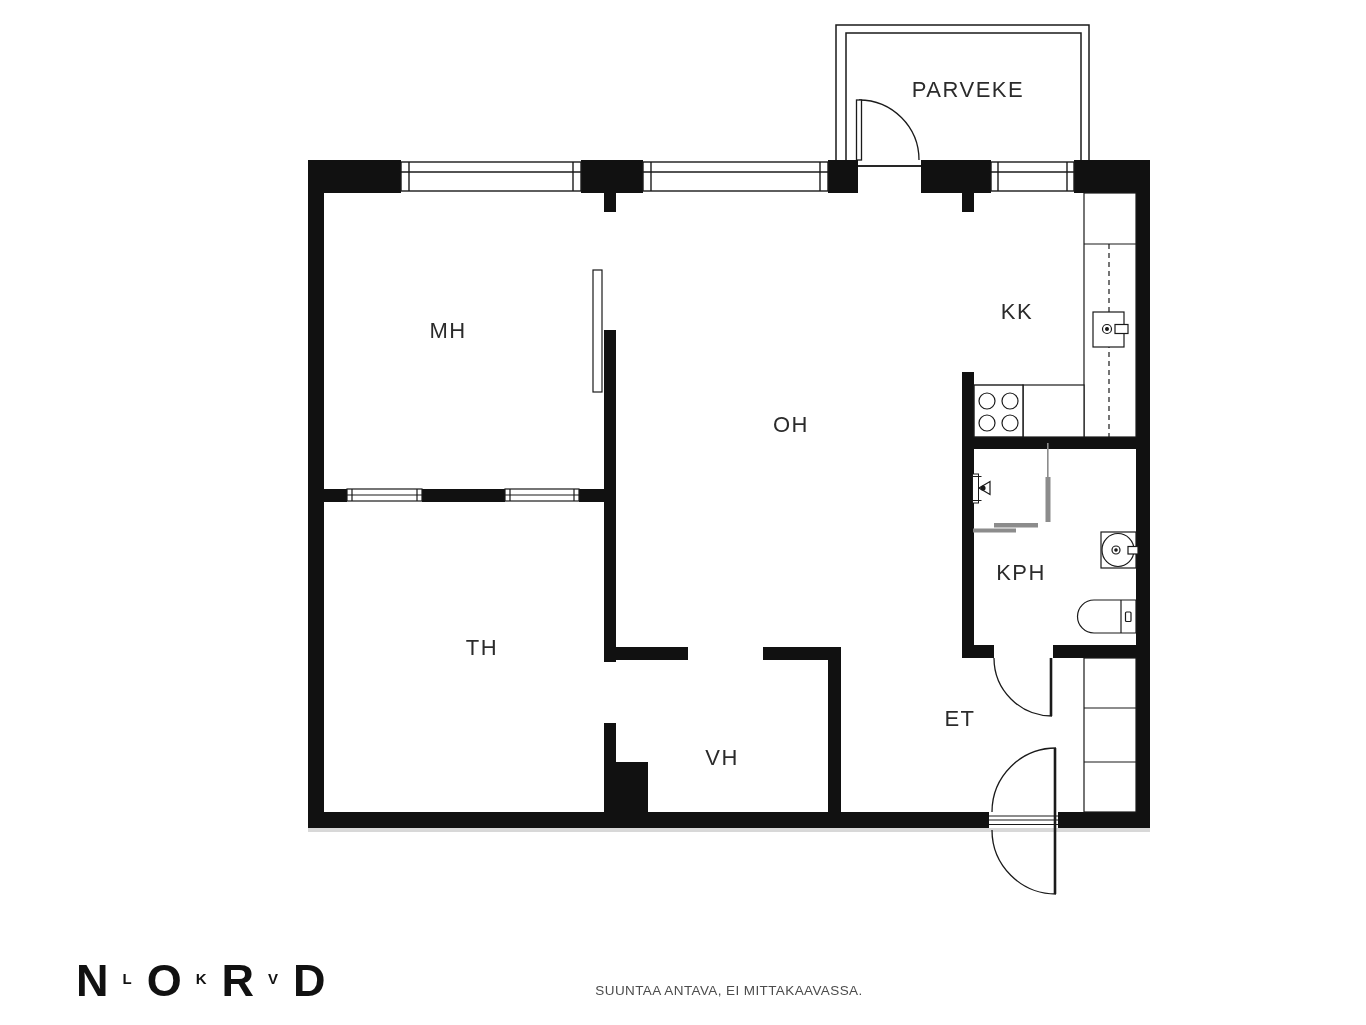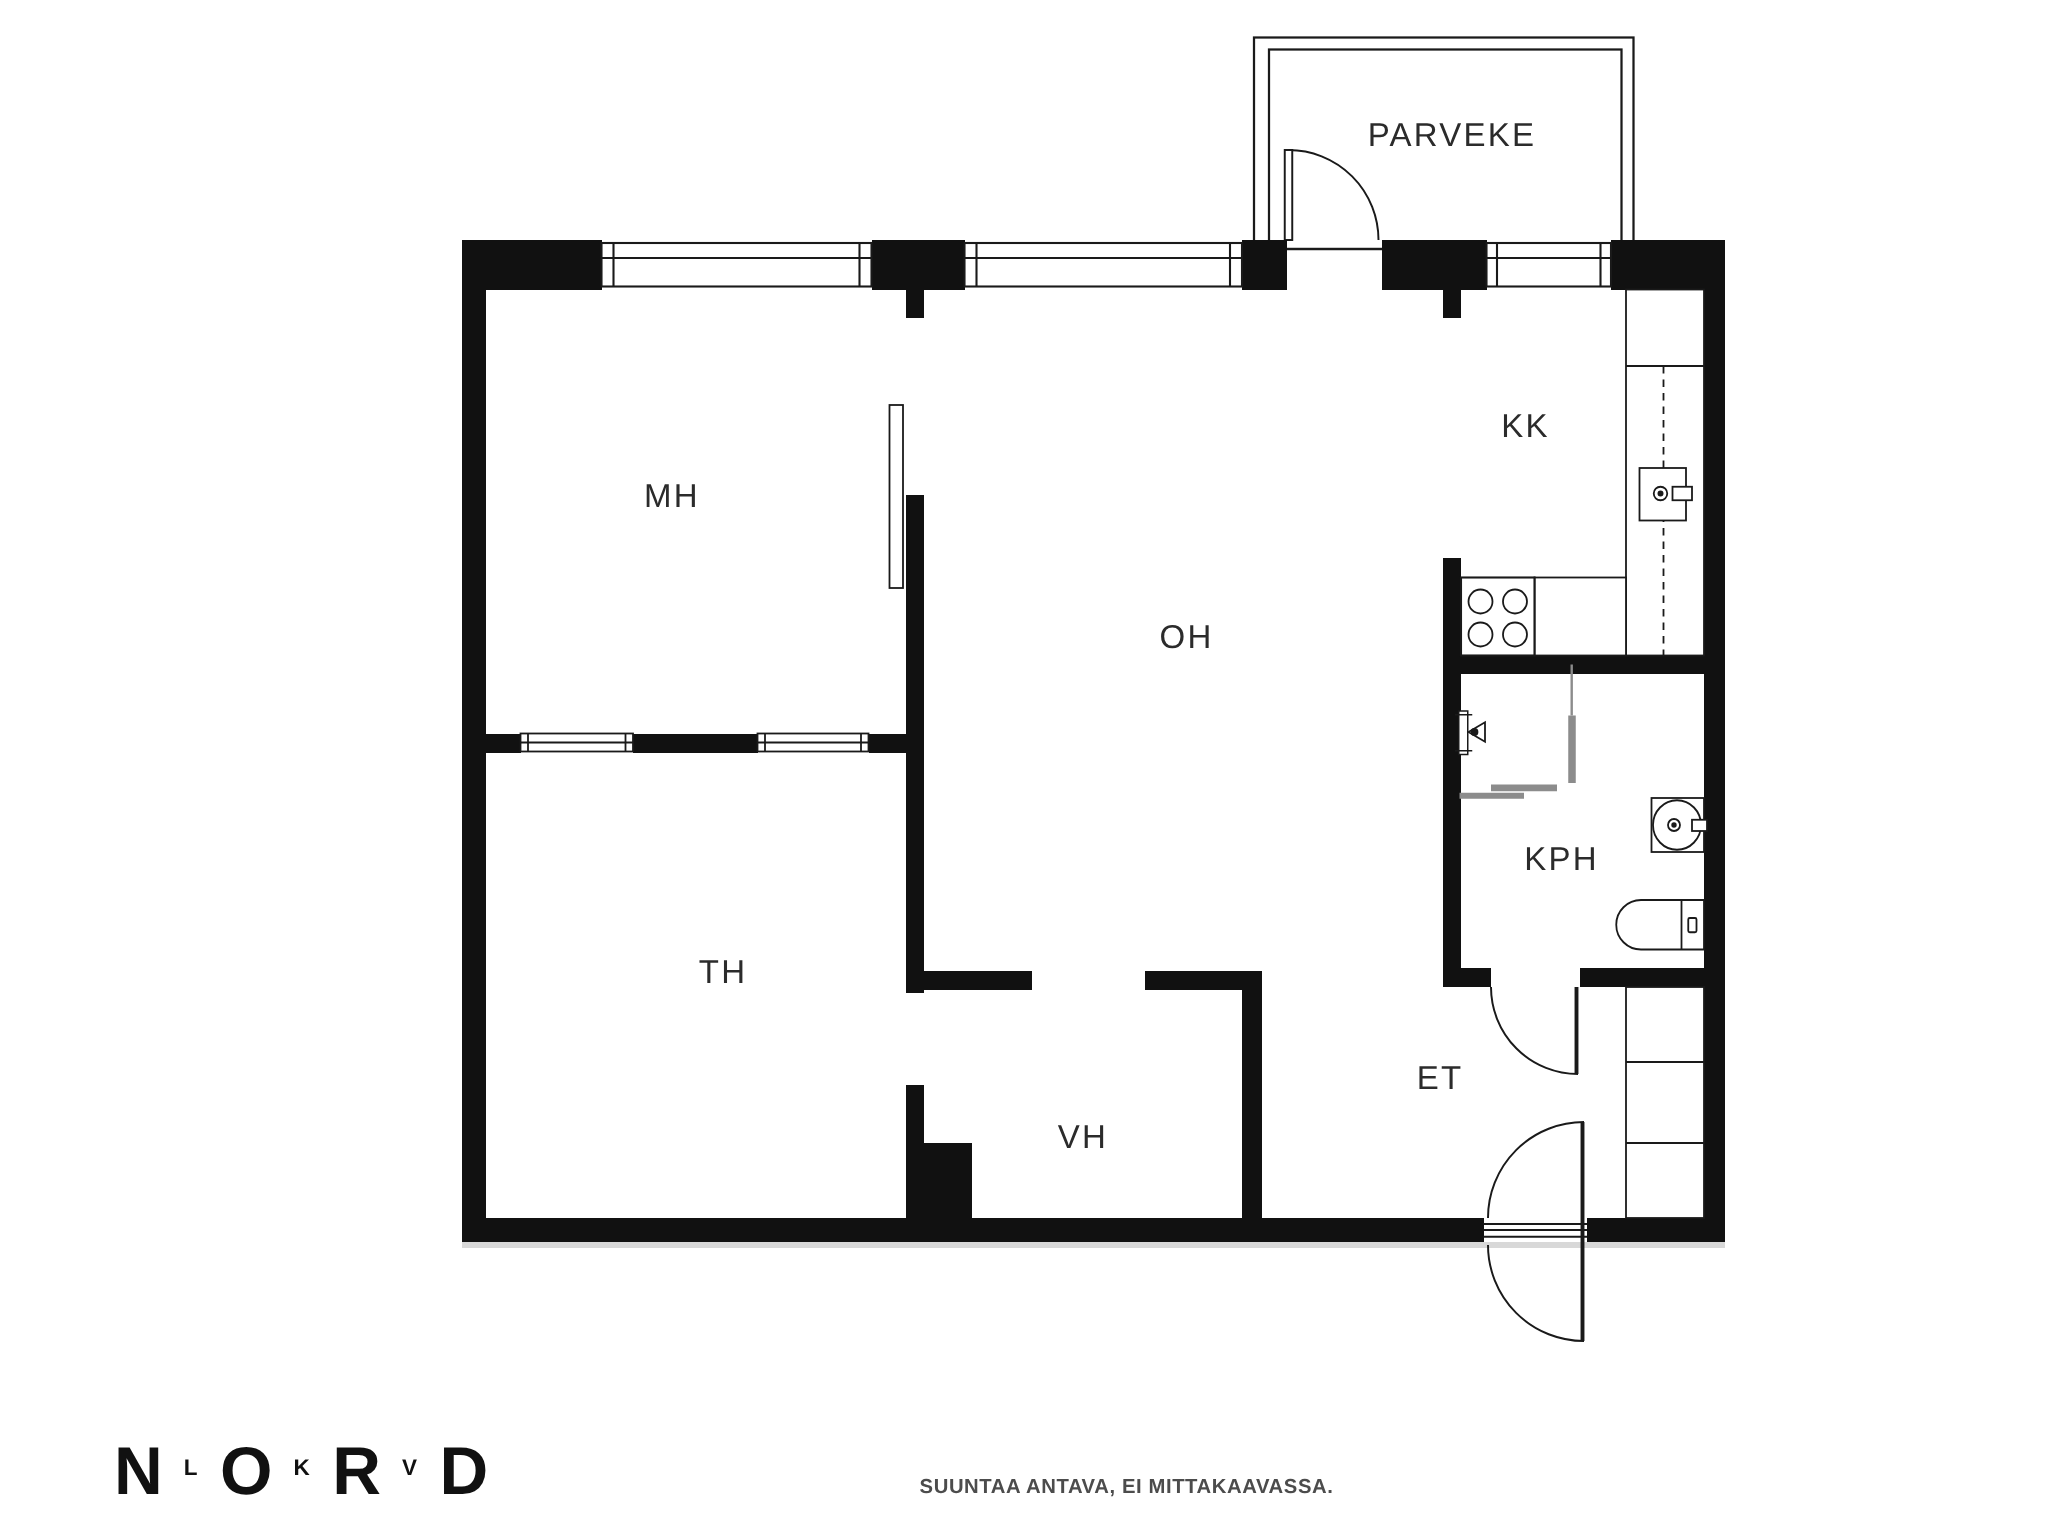--- a/index.html
+++ b/index.html
@@ -12,22 +12,22 @@
     position:absolute;transform:translate(-50%,-50%);
     font-size:22px;letter-spacing:1.5px;color:#2b2b2b;white-space:nowrap;
   }
   .footer-logo{
     position:absolute;left:30px;top:958px;display:flex;align-items:center;gap:15px;
     color:#111111;
   }
   .footer-logo .lg{font-size:45px;font-weight:900;line-height:1;letter-spacing:-1px;}
   .footer-logo .sm{font-size:15px;font-weight:700;line-height:1;margin-top:-4px;}
   .disclaimer{
-    position:absolute;left:705px;top:983px;transform:translateX(-50%);
-    font-size:13.5px;color:#4c4c4c;letter-spacing:0.4px;white-space:nowrap;font-weight:bold;
+    position:absolute;left:683px;top:983px;transform:translateX(-50%);
+    font-size:13.5px;color:#4c4c4c;letter-spacing:0.4px;white-space:nowrap;
   }
 </style>
 </head>
 <body>
 
 <div class="canvas">
 
   <svg class="plan-svg" width="1366" height="1025" viewBox="0 0 1366 1025">
 
     <g fill="none" stroke="#1a1a1a" stroke-width="1.5">
@@ -167,22 +167,22 @@
       <line x1="943" y1="824.5" x2="1012" y2="824.5" stroke="#1a1a1a" stroke-width="1.2"></line>
       <path d="M 946 812 A 64 64 0 0 1 1010 748" fill="#ffffff" fill-opacity="0" stroke="#1a1a1a" stroke-width="1.3"></path>
       <path d="M 946 830 A 64 64 0 0 0 1010 894" fill="none" stroke="#1a1a1a" stroke-width="1.3"></path>
       <line x1="1009" y1="748" x2="1009" y2="894" stroke="#1a1a1a" stroke-width="2.6"></line>
     </g>
   </svg>
 
   <div class="room-label" style="left:922px;top:90px">PARVEKE</div>
   <div class="room-label" style="left:402px;top:331px">MH</div>
   <div class="room-label" style="left:745px;top:425px">OH</div>
-  <div class="room-label" style="left:971px;top:284px">KK</div>
-  <div class="room-label" style="left:995px;top:573px">KPH</div>
+  <div class="room-label" style="left:971px;top:312px">KK</div>
+  <div class="room-label" style="left:975px;top:573px">KPH</div>
   <div class="room-label" style="left:436px;top:648px">TH</div>
   <div class="room-label" style="left:676px;top:758px">VH</div>
   <div class="room-label" style="left:914px;top:719px">ET</div>
 
   <div class="footer-logo">
     <span class="lg">N</span>
     <span class="sm">L</span>
     <span class="lg">O</span>
     <span class="sm">K</span>
     <span class="lg">R</span>

